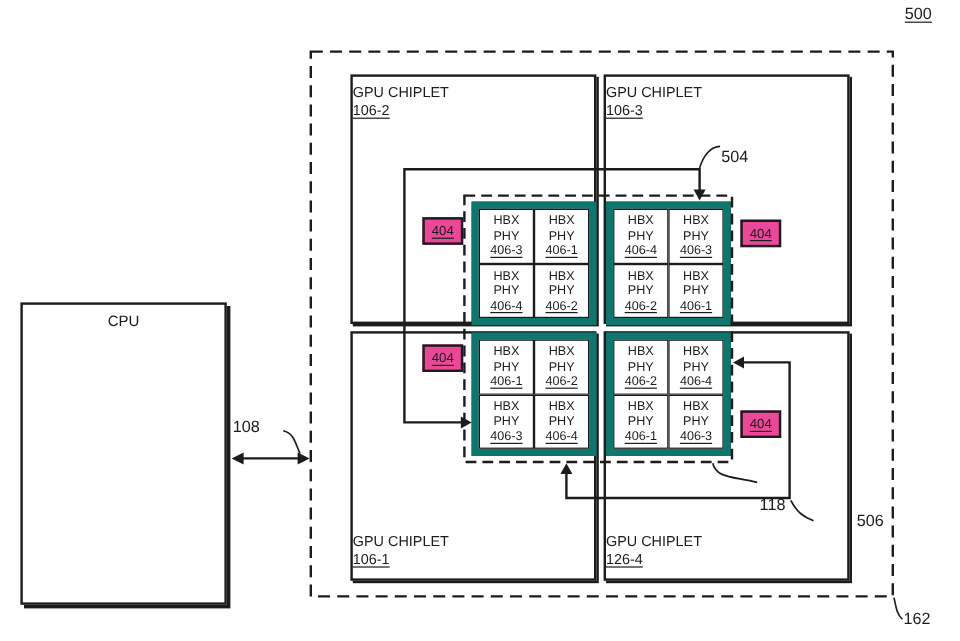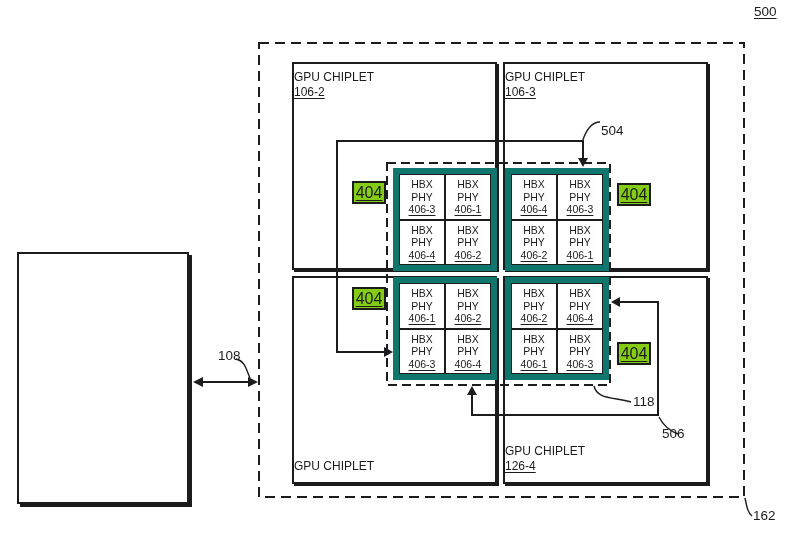--- a/index.html
+++ b/index.html
@@ -25,60 +25,62 @@
     grid-template-columns:1fr 1fr; grid-template-rows:1fr 1fr;
     border:6px solid #0f766e; z-index:3;
   }
   .hbx-cell {
     border:1px solid #1c1c1c; background:#fff;
     display:flex; flex-direction:column; align-items:center; justify-content:center;
     font-size:10.5px; line-height:12.5px; text-align:center;
   }
 
   .r404 {
-    position:absolute; width:34px; height:23px; border:2px solid #1c1c1c; background:#84cc16;
+    position:absolute; width:34px; height:23px; border:2px solid #1c1c1c; background:#ec4899;
     display:flex; align-items:center; justify-content:center;
-    font-size:16px; z-index:4;
+    font-size:11px; z-index:4;
   }
 
   .reflabel { position:absolute; font-size:13.5px; z-index:6; white-space:nowrap; }
 
   svg.overlay { position:absolute; left:0; top:0; z-index:5; pointer-events:none; }
   .ln { stroke:#1c1c1c; stroke-width:2; fill:none; }
   .leader { stroke:#1c1c1c; stroke-width:1.4; fill:none; }
   .ah { fill:#1c1c1c; stroke:none; }
   .dash { stroke:#1c1c1c; stroke-width:2; fill:none; }
 </style>
 </head>
 <body>
 
 <div id="canvas">
 
   <div class="reflabel uref" style="left:754px; top:4px;">500</div>
 
   <div class="box cpu-box" style="left:17px; top:252px; width:172px; height:252px;">
     <div class="cpu-label">
+      <div>CPU</div>
     </div>
   </div>
 
   <div class="box chiplet" style="left:292px; top:62px; width:205px; height:208px;">
     <div class="chip-label top">
       <div>GPU CHIPLET</div>
       <div class="uref">106-2</div>
     </div>
   </div>
   <div class="box chiplet" style="left:503px; top:62px; width:205px; height:208px;">
     <div class="chip-label top">
       <div>GPU CHIPLET</div>
       <div class="uref">106-3</div>
     </div>
   </div>
   <div class="box chiplet" style="left:292px; top:276px; width:205px; height:208px;">
     <div class="chip-label bottom">
       <div>GPU CHIPLET</div>
+      <div class="uref">106-1</div>
     </div>
   </div>
   <div class="box chiplet" style="left:503px; top:276px; width:205px; height:208px;">
     <div class="chip-label bottom">
       <div>GPU CHIPLET</div>
       <div class="uref">126-4</div>
     </div>
   </div>
 
   <div class="quad" style="left:393px; top:168px; width:104px; height:103px;">
@@ -179,24 +181,24 @@
   <div class="r404" style="left:352px; top:287px;">
     <span class="uref">404</span>
   </div>
   <div class="r404" style="left:617px; top:183px;">
     <span class="uref">404</span>
   </div>
   <div class="r404" style="left:617px; top:342px;">
     <span class="uref">404</span>
   </div>
 
-  <div class="reflabel" style="left:218px; top:348px;">108</div>
+  <div class="reflabel" style="left:194px; top:348px;">108</div>
   <div class="reflabel" style="left:601px; top:111px;margin-top:12px;">504</div>
-  <div class="reflabel" style="left:633px; top:394px;text-align:right;">118</div>
-  <div class="reflabel" style="left:662px; top:426px;">506</div>
+  <div class="reflabel" style="left:633px; top:413px;text-align:right;">118</div>
+  <div class="reflabel" style="left:714px; top:426px;">506</div>
   <div class="reflabel" style="left:753px; top:508px;">162</div>
 
   <svg class="overlay" width="800" height="534" viewBox="0 0 800 534">
 
     <rect x="259" y="43" width="485" height="454" class="dash" stroke-dasharray="10 6"></rect>
 
     <rect x="387" y="163" width="223" height="222" class="dash" stroke-dasharray="9 5"></rect>
 
     <line x1="197" y1="382" x2="254" y2="382" class="ln"></line>
     <polygon class="ah" points="193,382 203,377 203,387"></polygon>

